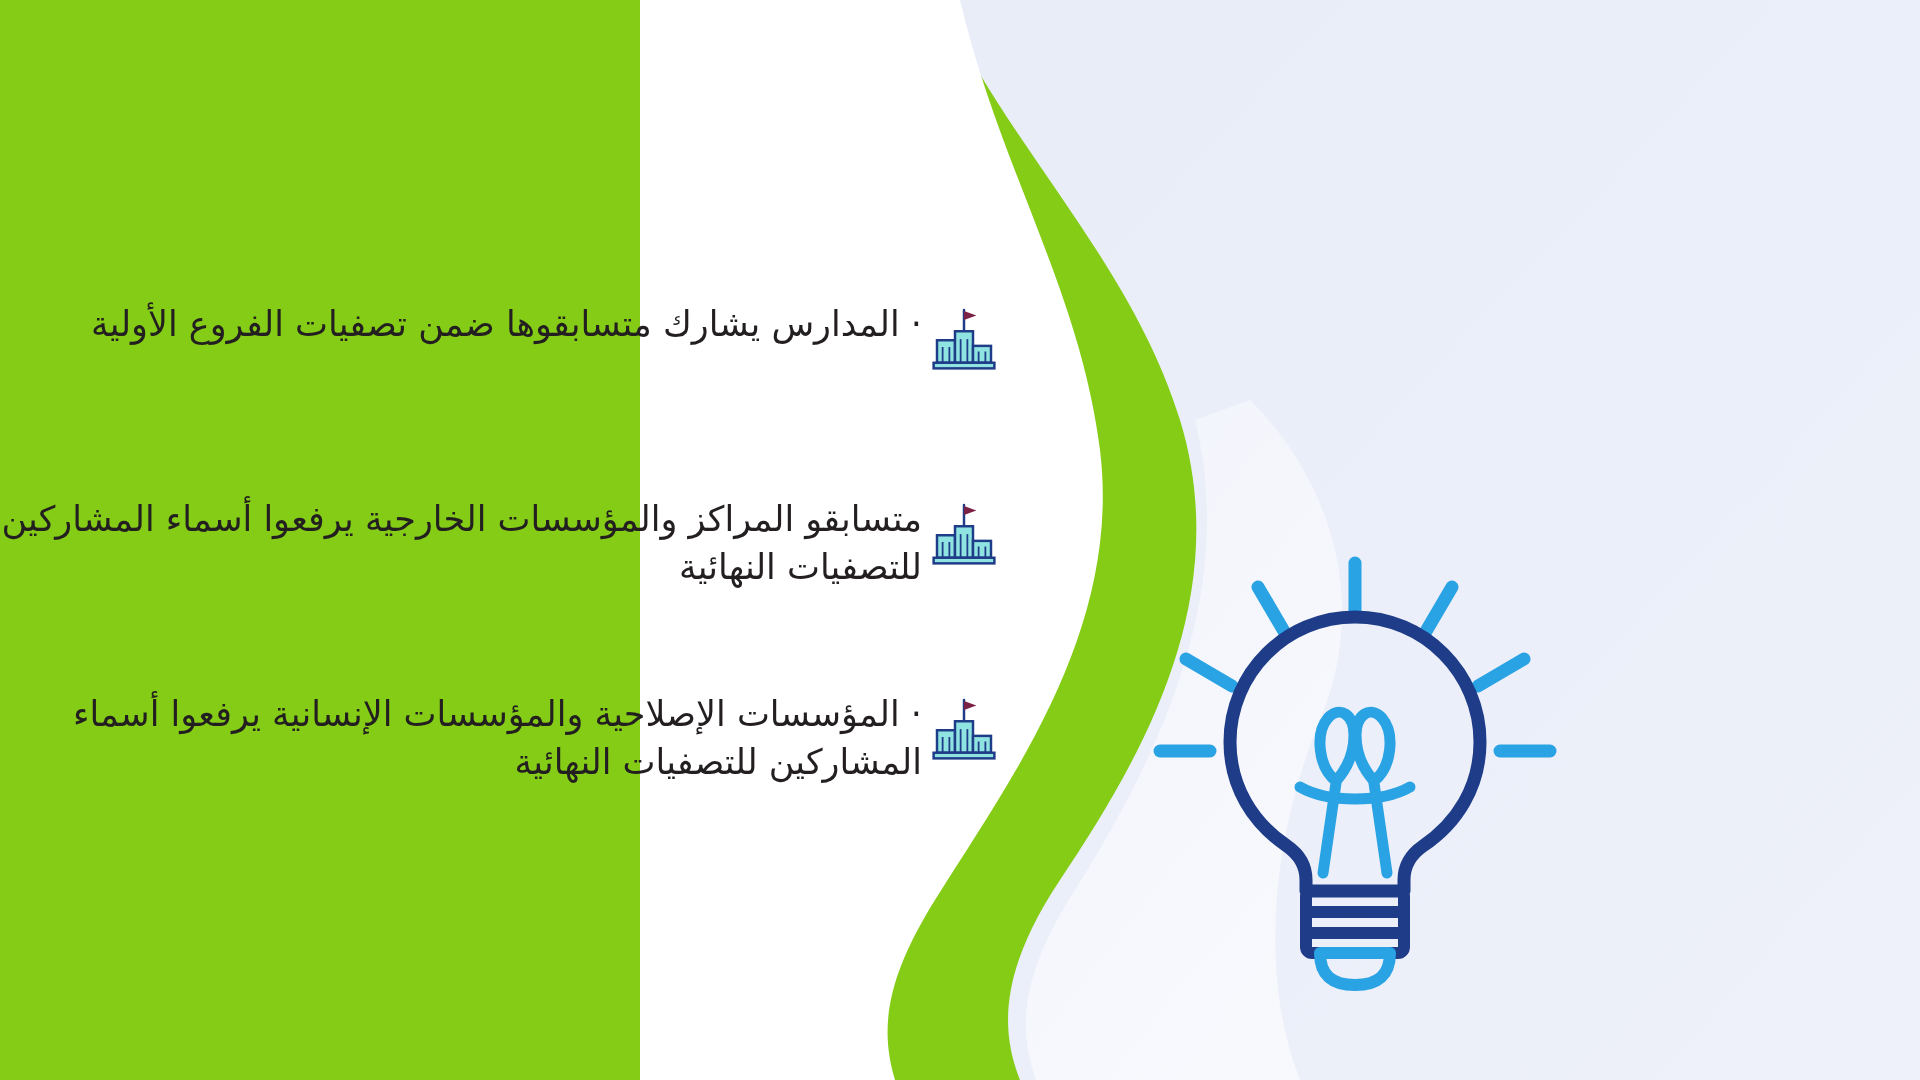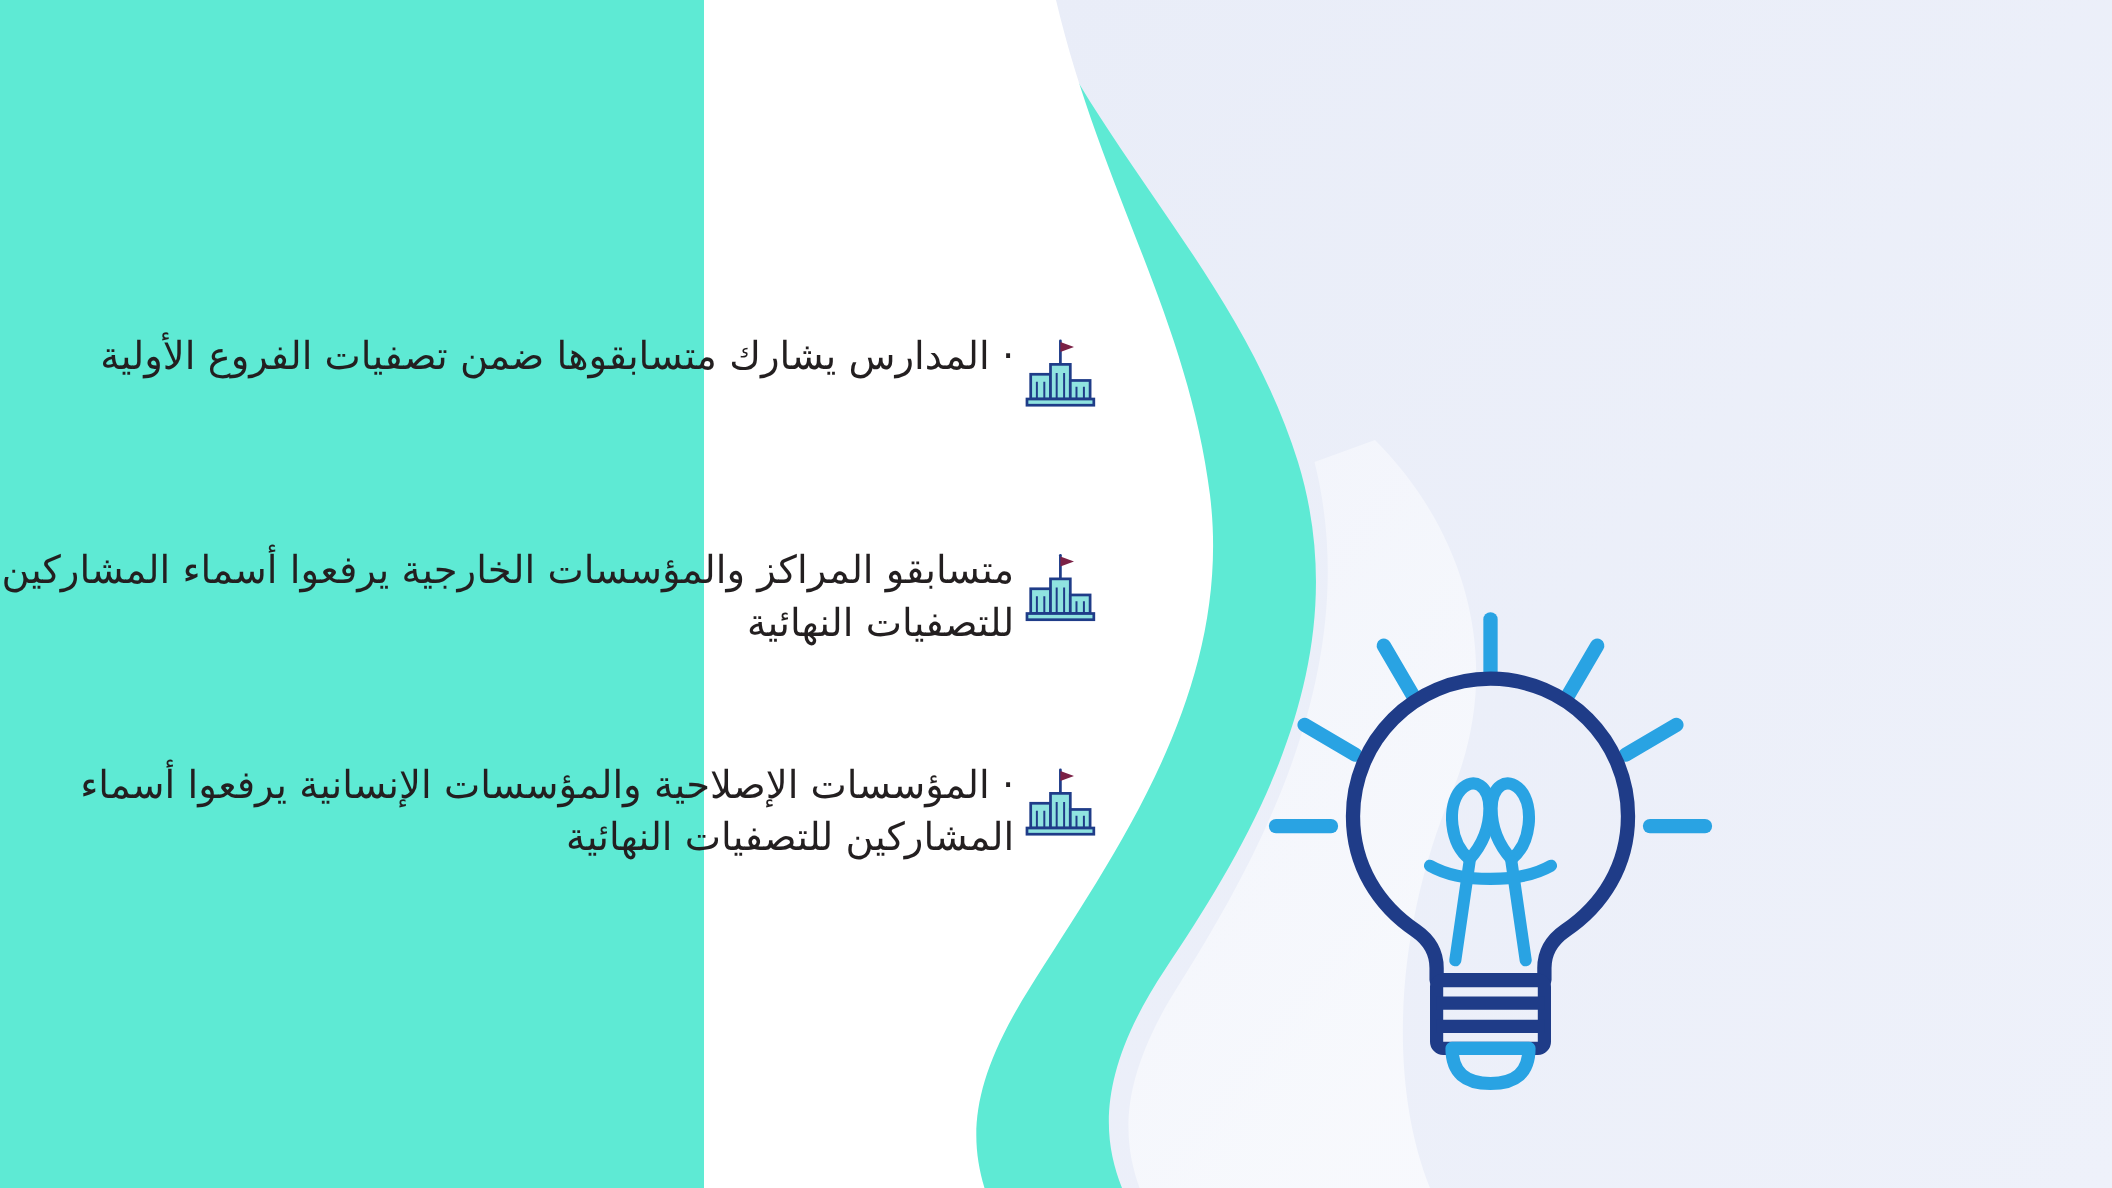--- a/index.html
+++ b/index.html
@@ -5,21 +5,21 @@
   html, body {
     margin: 0;
     padding: 0;
     background: #ffffff;
   }
   #slide {
     position: relative;
     width: 1920px;
     height: 1080px;
     overflow: hidden;
-    background: #5eead4;
+    background: #84cc16;
     font-family: "DejaVu Sans", "Liberation Sans", sans-serif;
   }
 
   
   #bg-waves {
     position: absolute;
     inset: 0;
     width: 1920px;
     height: 1080px;
     pointer-events: none;

